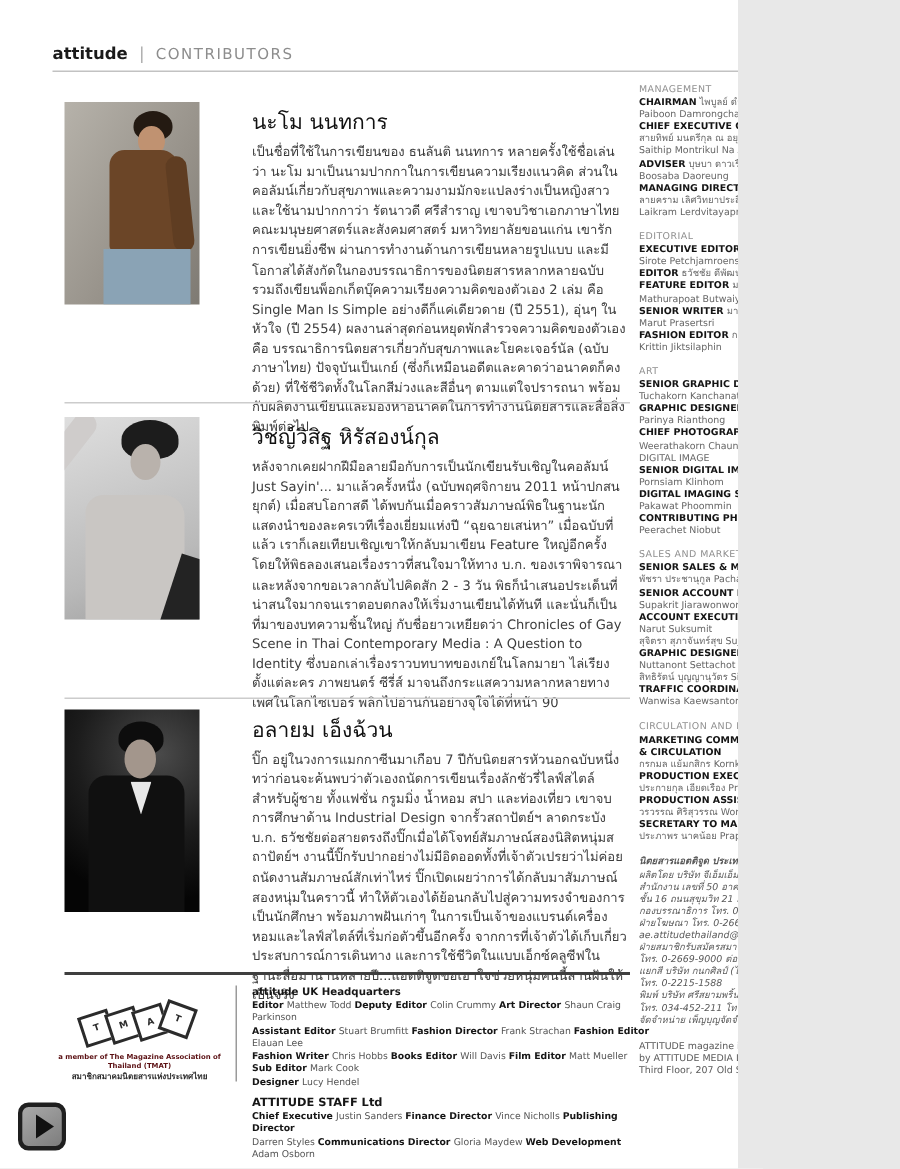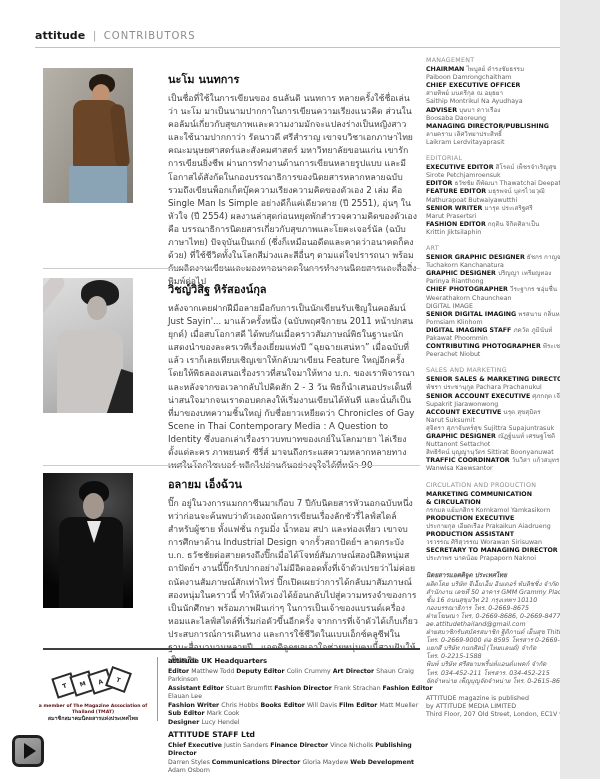--- a/index.html
+++ b/index.html
@@ -1,16 +1,16 @@
 <!DOCTYPE html>
 <html><head>
 <meta charset="utf-8">
 <style>
   html,body{margin:0;padding:0;background:#e8e8e8;}
-  .page{position:relative;width:560px;height:779px;background:#ffffff;overflow:hidden;
+  .page{position:relative;width:492px;height:779px;background:#ffffff;overflow:hidden;
         font-family:"DejaVu Sans",sans-serif;color:#333;}
   
   .hdr{position:absolute;left:35px;top:29px;width:545px;font-size:11px;}
   .hdr .brand{font-weight:bold;color:#1a1a1a;}
   .hdr .sep{color:#aaa;margin:0 4px;}
   .hdr .sect{color:#8d8d8d;font-size:10px;letter-spacing:1px;}
   .hdr-rule{position:absolute;left:35px;top:47px;width:545px;height:1px;background:#c2c2c2;}
 
   
   .sec{position:absolute;left:0;width:600px;}
@@ -31,21 +31,21 @@
   .photo-1 .arm{left:12px;top:-6px;width:16px;height:86px;background:#cfcccb;border-radius:9px;transform:rotate(38deg);transform-origin:top left;}
   .photo-1 .sweater{left:14px;top:52px;width:66px;height:83px;background:#c9c6c3;border-radius:12px 14px 0 0;}
   .photo-1 .dark{right:-14px;bottom:-8px;width:34px;height:48px;background:#232323;transform:rotate(18deg);}
   
   .photo-2{background:radial-gradient(circle at 70% 22%,#4a4a4a 0,#1c1c1c 45%,#050505 80%);}
   .photo-2 .hair{left:36px;top:8px;width:30px;height:22px;background:#0d0d0d;border-radius:50% 50% 40% 40%;}
   .photo-2 .face{left:40px;top:20px;width:21px;height:26px;background:#a3968c;border-radius:50%;}
   .photo-2 .shirt{left:44px;top:48px;width:14px;height:22px;background:#e8e8e8;clip-path:polygon(0 0,100% 0,50% 100%);}
   .photo-2 .suit{left:16px;top:44px;width:64px;height:91px;background:#101010;border-radius:12px 12px 0 0;}
   .ctext{position:absolute;left:168px;top:2px;width:251px;}
-  .cname{font-size:11px;font-weight:bold;color:#111;margin:0 0 4px 0;}
+  .cname{font-size:14px;font-weight:normal;color:#111;margin:0 0 4px 0;}
   .cbio{font-size:8.7px;line-height:13.1px;color:#3d3d3d;margin:0;text-align:left;}
   .divider{position:absolute;left:43px;width:377px;height:1px;background:#cccccc;}
   .div-0{top:268px;} .div-1{top:465px;}
   .thick-rule{position:absolute;left:43px;top:648px;width:377px;height:2px;background:#3f3f3f;}
 
   
   .mast{position:absolute;left:426px;top:56px;width:170px;font-size:6.3px;line-height:8.1px;color:#666;}
   .m-title{color:#8f8f8f;letter-spacing:.3px;margin:8px 0 1px 0;font-weight:normal;font-size:6.3px;}
   .m-title.first{margin-top:0;}
   .m-line b{color:#141414;font-weight:bold;}

